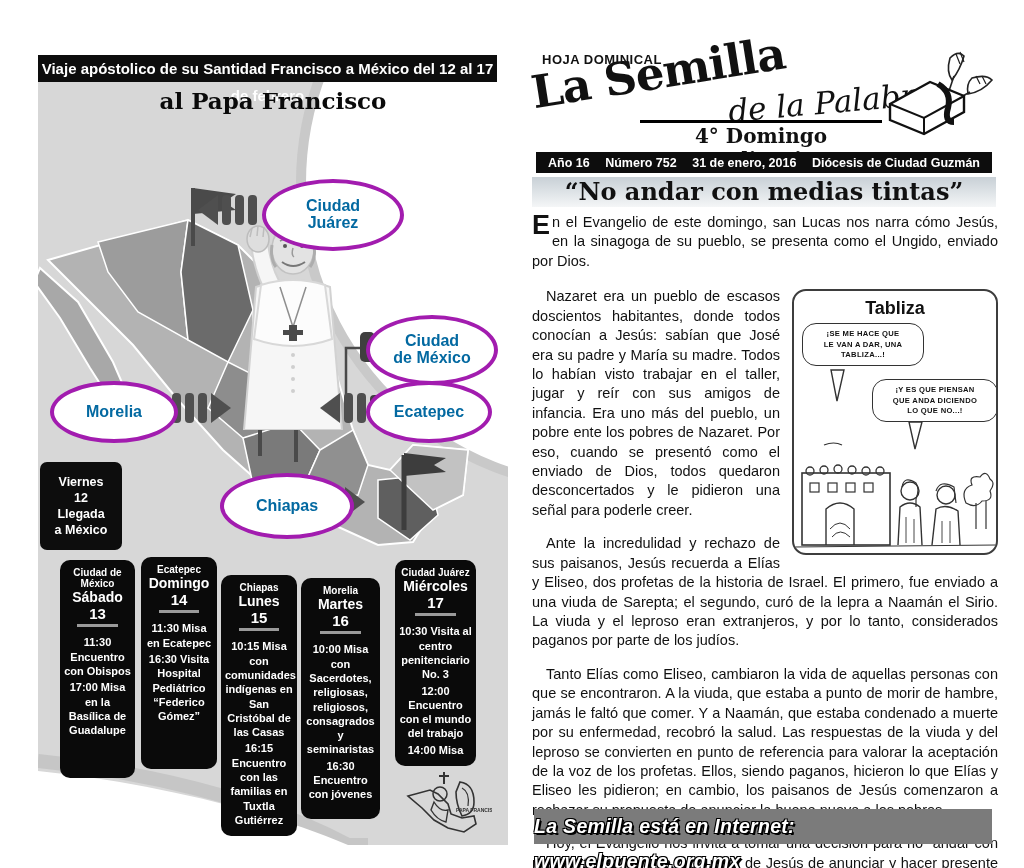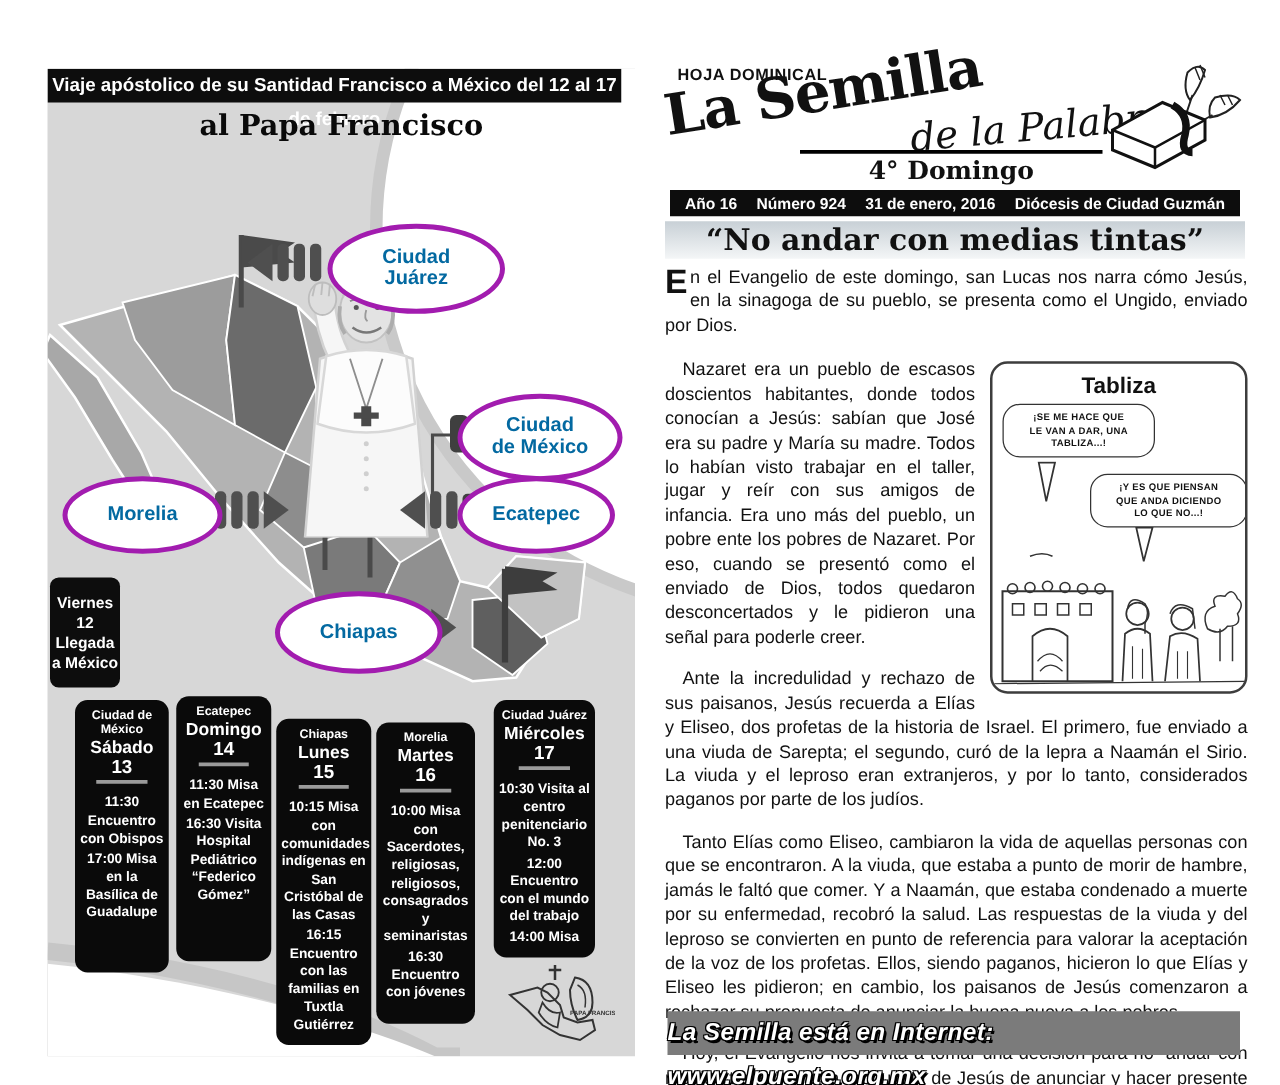--- a/index.html
+++ b/index.html
@@ -35,21 +35,21 @@
   .a-knob{width:13px;height:26px;background:#3f3f3f;border-radius:4px;}
   .tri-left{width:0;height:0;border-top:15px solid transparent;border-bottom:15px solid transparent;
             border-right:20px solid #4f4f4f;}
   .tri-right{width:0;height:0;border-top:15px solid transparent;border-bottom:15px solid transparent;
             border-left:20px solid #4f4f4f;}
   .ag-juarez{left:160px;top:140px;}
   .ag-morelia{left:134px;top:338px;}
   .ag-ecatepec{left:282px;top:338px;}
   .ag-chiapas{left:268px;top:432px;}
 
-  .arrival-box{position:absolute;left:2px;top:407px;width:56px;height:88px;background:#0d0d0d;
+  .arrival-box{position:absolute;left:2px;top:407px;width:82px;height:88px;background:#0d0d0d;
           border-radius:7px;color:#fff;font-weight:bold;text-align:center;z-index:6;
           display:flex;flex-direction:column;justify-content:center;font-size:12.5px;line-height:1.3;}
   .sched-col{position:absolute;background:#0a0a0a;border-radius:10px;color:#fff;text-align:center;
           z-index:6;padding:7px 4px;box-sizing:border-box;}
   .sc-city{font-size:10px;font-weight:bold;margin-bottom:1px;}
   .sc-day{font-size:14px;font-weight:bold;line-height:1.1;}
   .sc-num{font-size:15px;font-weight:bold;display:inline-block;border-bottom:3px solid #9a9a9a;
           padding:0 12px 2px;margin-bottom:8px;}
   .sc-events{font-size:11px;font-weight:bold;line-height:1.3;}
   .sc-events div{margin-bottom:2px;}
@@ -307,21 +307,21 @@
       <path d="M102,44 L84,54" stroke="#222" stroke-width="1.6"></path>
       <path d="M88,6 L92,16 M92,4 L96,14 M108,28 L112,36 M114,28 L118,36" stroke="#222" stroke-width="1.2"></path>
       <path d="M22,56 L62,34 L96,48 L96,64 L56,86 L22,72 Z" fill="#fff" stroke="#111" stroke-width="2.4"></path>
       <path d="M22,56 L56,70 L96,48" fill="none" stroke="#111" stroke-width="2"></path>
       <path d="M56,70 L56,86" stroke="#111" stroke-width="2"></path>
       <path d="M70,36 Q84,44 80,60 Q76,74 86,74" fill="none" stroke="#111" stroke-width="6"></path>
     </svg>
 
     <div class="info-bar">
       <span>Año 16</span>
-      <span>Número 924</span>
+      <span>Número 752</span>
       <span>31 de enero, 2016</span>
       <span>Diócesis de Ciudad Guzmán</span>
     </div>
 
     <div class="headline">“No andar con medias tintas”</div>
 
     <div class="article">
       <p class="intro"><span class="dropcap">E</span><span>n el Evangelio de este domingo, san Lucas nos narra cómo Jesús, en la sinagoga de su pueblo, se presenta como el Ungido, enviado por Dios.</span></p>
 
       <div class="cartoon">

